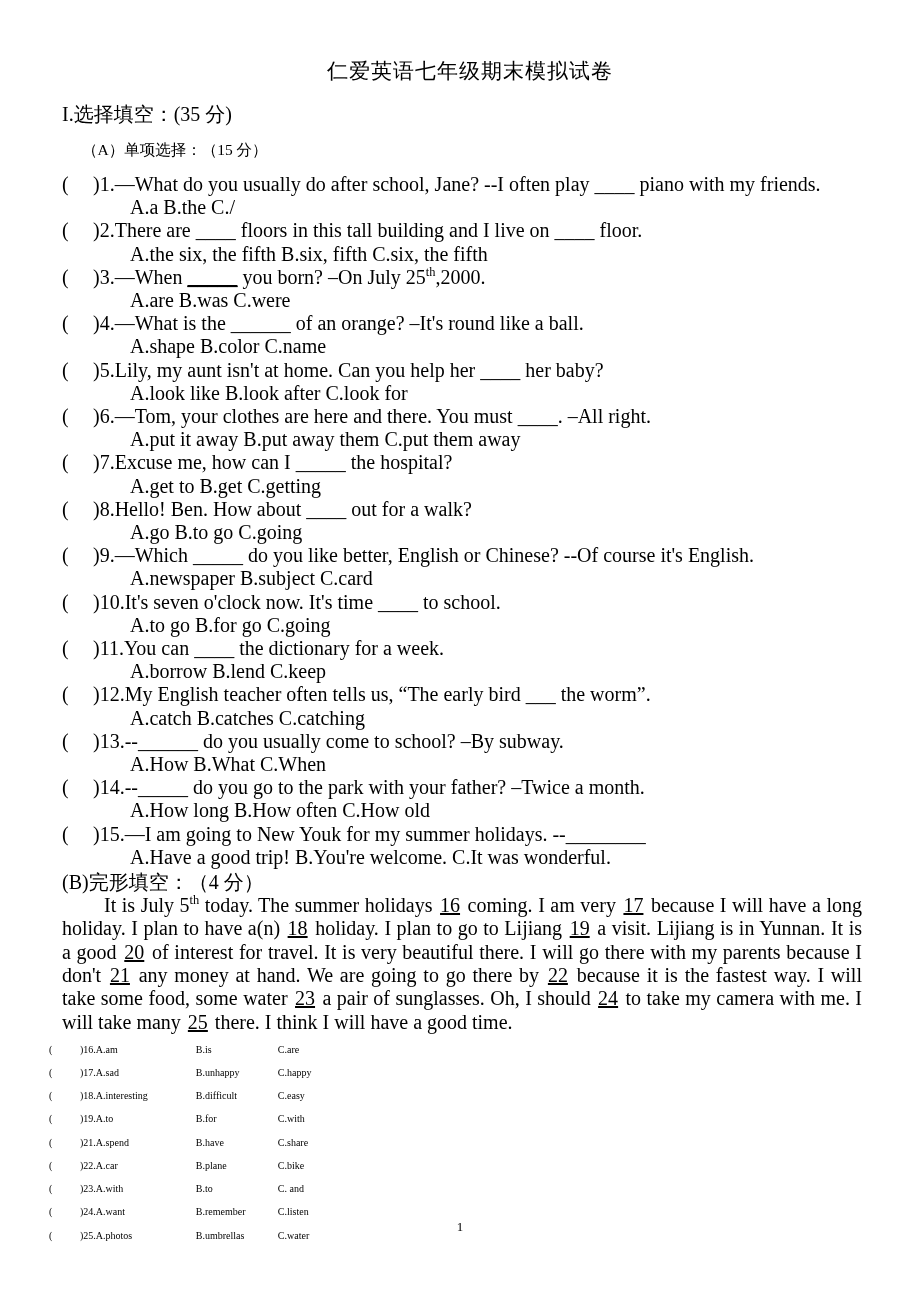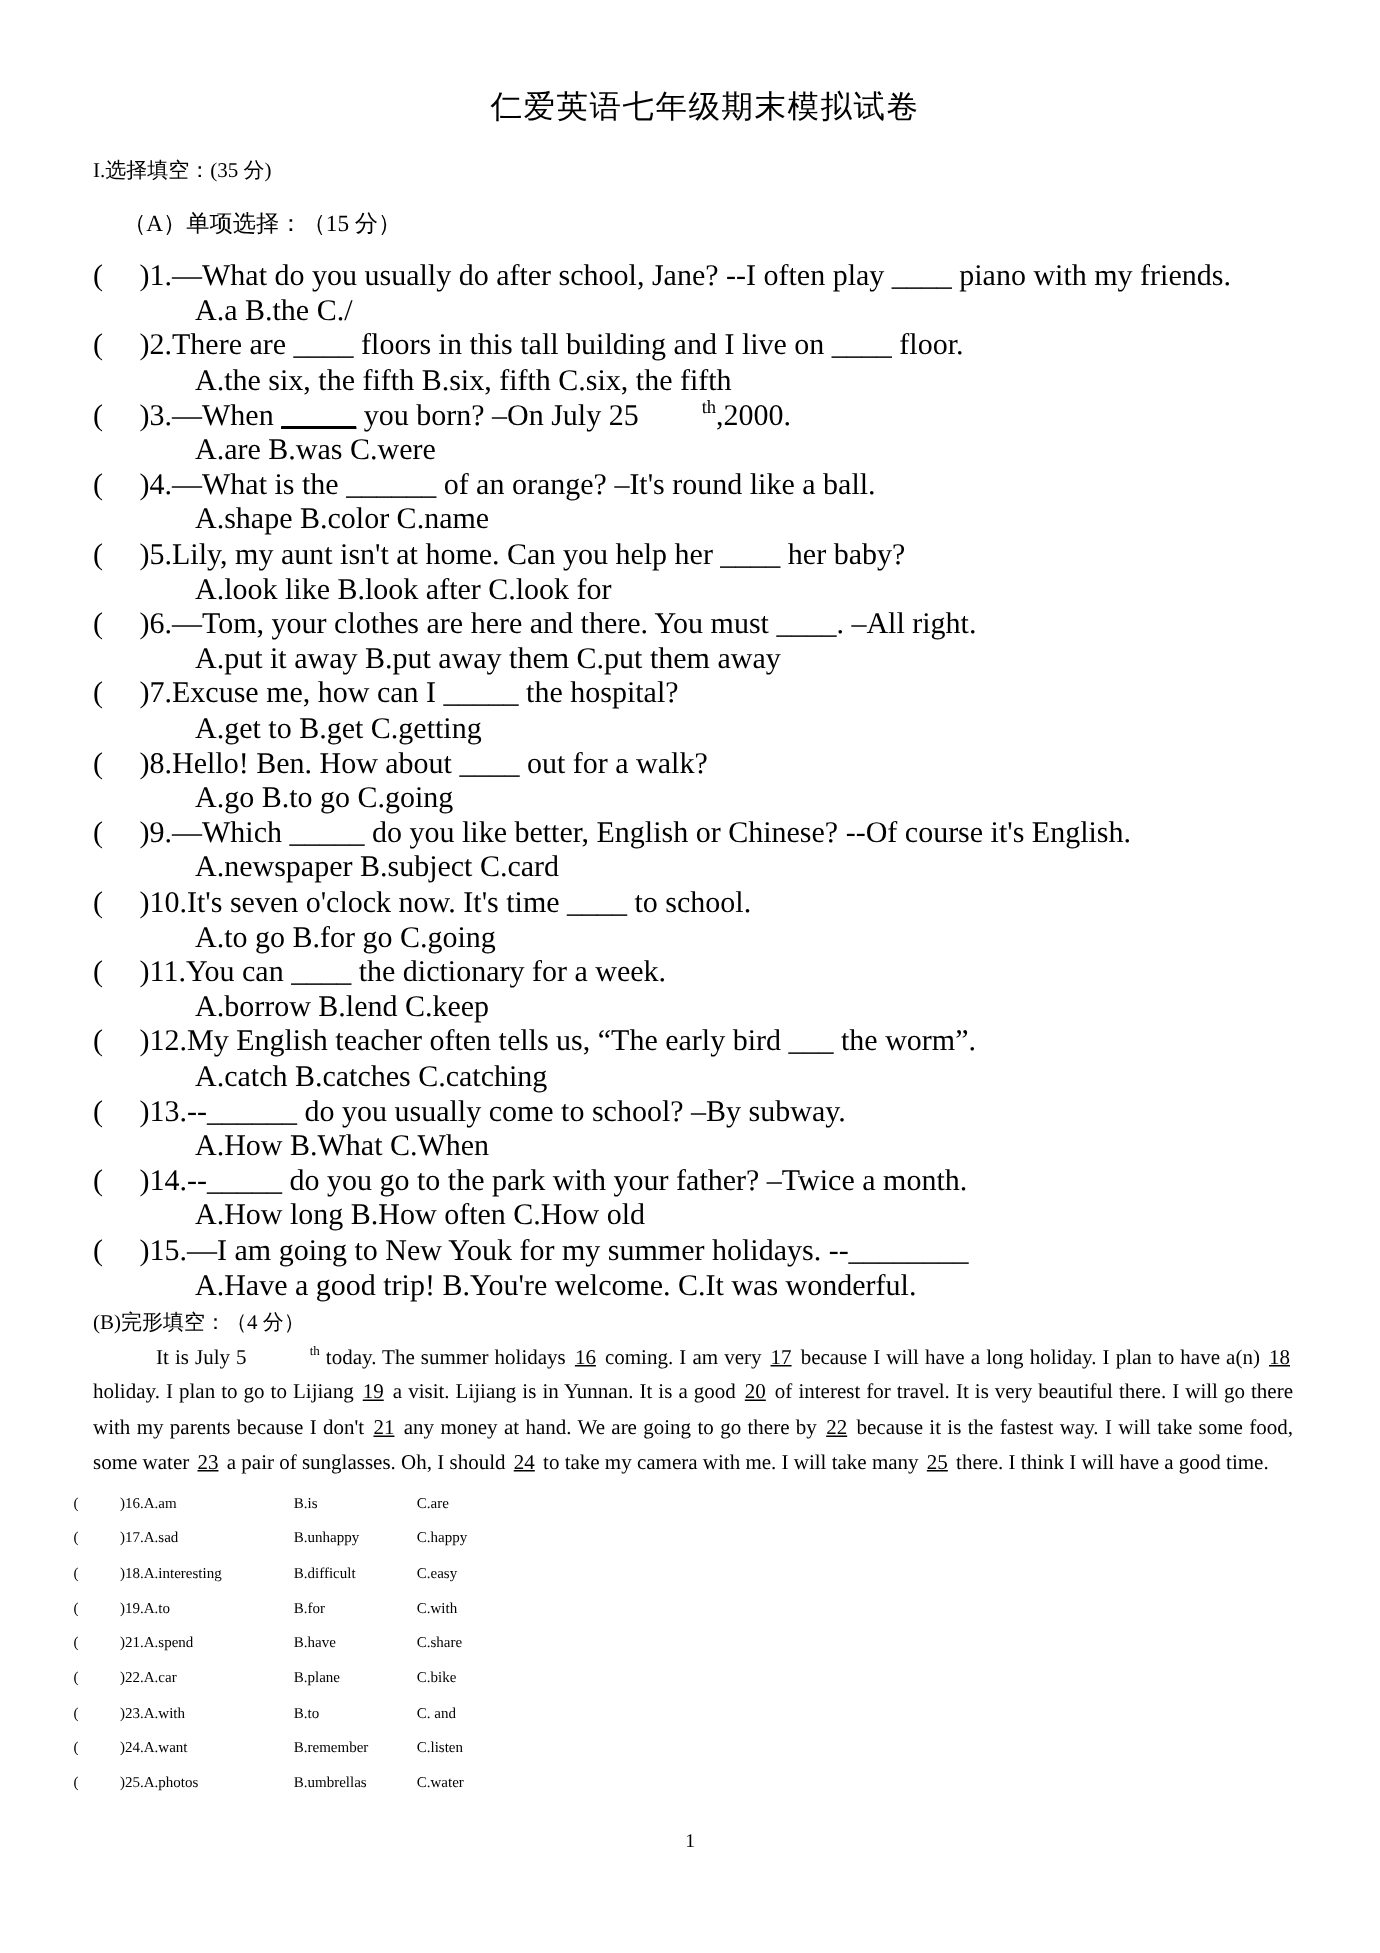--- a/index.html
+++ b/index.html
@@ -27,21 +27,21 @@
     text-align: center;
     font-size: 21px;
     letter-spacing: 1px;
     margin: 0;
     padding-top: 45px;
     padding-left: 20px;
     font-weight: normal;
     font-family: "DejaVu Sans", "Liberation Sans", sans-serif;
   }
   .sec-head {
-    font-size: 14px;
+    font-size: 20px;
     margin: 0;
     padding-left: 62px;
     padding-top: 18px;
     line-height: 23px;
     white-space: nowrap;
   }
   .sub-head {
     font-size: 15.5px;
     margin: 12px;
     padding-left: 70px;
@@ -71,24 +71,23 @@
     white-space: nowrap;
   }
   .blank {
     text-decoration: underline;
     letter-spacing: 0px;
   }
   sup {
     font-size: 0.62em;
     vertical-align: super;
     line-height: 0;
-    margin-left: 42px;
   }
   .passage {
-    font-size: 14px;
+    font-size: 20px;
     line-height: 23.3px;
     text-align: justify;
     text-justify: inter-word;
     margin: 0;
     padding-left: 62px;
     padding-right: 58px;
     text-indent: 42px;
   }
   .num-blank {
     text-decoration: underline;

